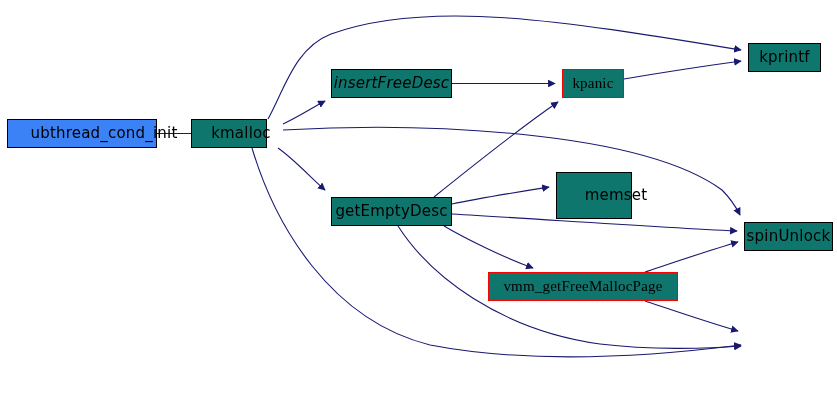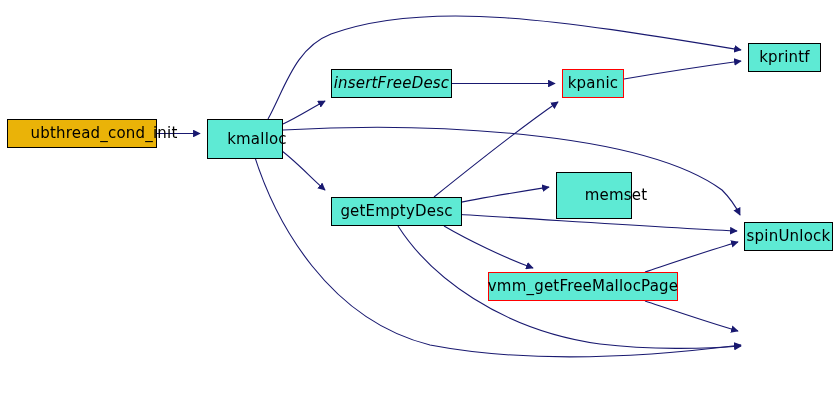--- a/index.html
+++ b/index.html
@@ -23,34 +23,35 @@
     top: 0;
     width: 837px;
     height: 407px;
   }
   .node {
     position: absolute;
     box-sizing: border-box;
     display: flex;
     align-items: center;
     justify-content: center;
-    background: #5eead4;
+    background: #0f766e;
     border: 1px solid #000000;
     font-size: 15px;
     line-height: 1;
     color: #000000;
     white-space: nowrap;
     letter-spacing: 0.2px;
   }
   .node.filled {
-    background: #eab308;
+    background: #3b82f6;
     padding-left: 44px;
   }
   .node.red {
     border-color: #ff0000;
+    font-family: Liberation Serif, serif;
   }
   .node-label {
     pointer-events: none;
   }
 </style>
 </head>
 <body>
 
 <div id="canvas">
 
@@ -91,29 +92,29 @@
       <path d="M 645,272 C 675,262 710,250 738,242"></path>
 
       <path d="M 645,301 C 675,311 710,323 738,331"></path>
     </g>
   </svg>
 
   <div class="node filled" id="n-ubthread_cond_init" style="left:7px; top:119px; width:150px; height:29px;">
     <span class="node-label">ubthread_cond_init</span>
   </div>
 
-  <div class="node" id="n-kmalloc" style="left:207px; top:119px; width:76px; height:40px;padding-left:24px;">
+  <div class="node" id="n-kmalloc" style="left:191px; top:119px; width:76px; height:29px;padding-left:24px;">
     <span class="node-label">kmalloc</span>
   </div>
 
   <div class="node" id="n-insertFreeDesc" style="left:331px; top:69px; width:121px; height:29px;font-style:italic;">
     <span class="node-label">insertFreeDesc</span>
   </div>
 
-  <div class="node" id="n-getEmptyDesc" style="left:331px; top:197px; width:131px; height:29px;align-items:center;">
+  <div class="node" id="n-getEmptyDesc" style="left:331px; top:197px; width:121px; height:29px;align-items:center;">
     <span class="node-label">getEmptyDesc</span>
   </div>
 
   <div class="node red" id="n-kpanic" style="left:562px; top:69px; width:62px; height:29px;">
     <span class="node-label">kpanic</span>
   </div>
 
   <div class="node" id="n-memset" style="left:556px; top:172px; width:76px; height:47px;padding-left:44px;">
     <span class="node-label">memset</span>
   </div>

